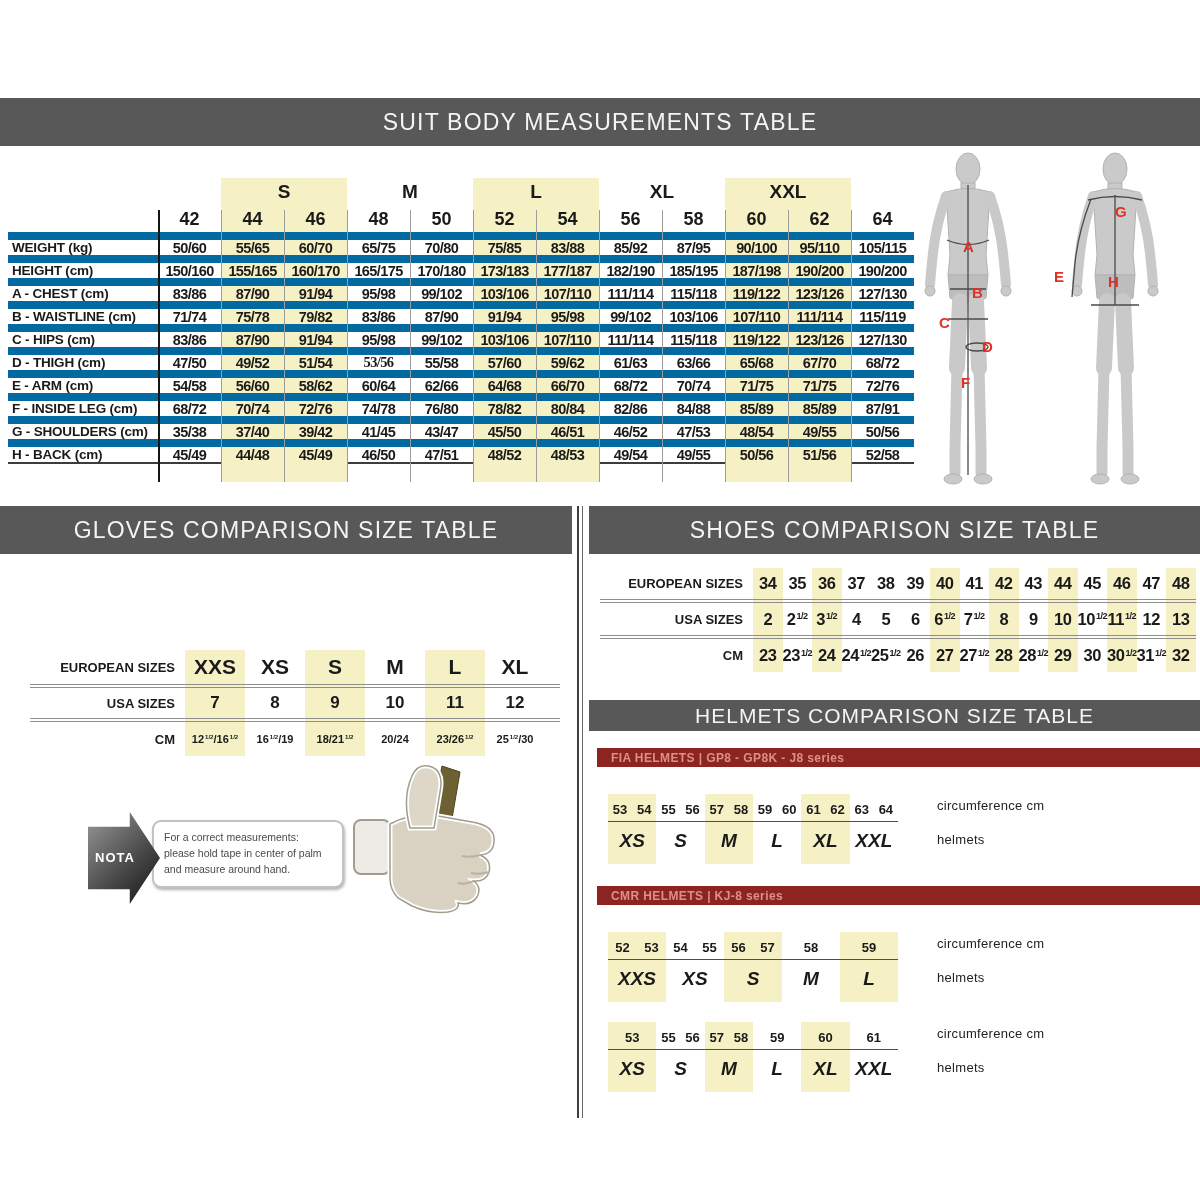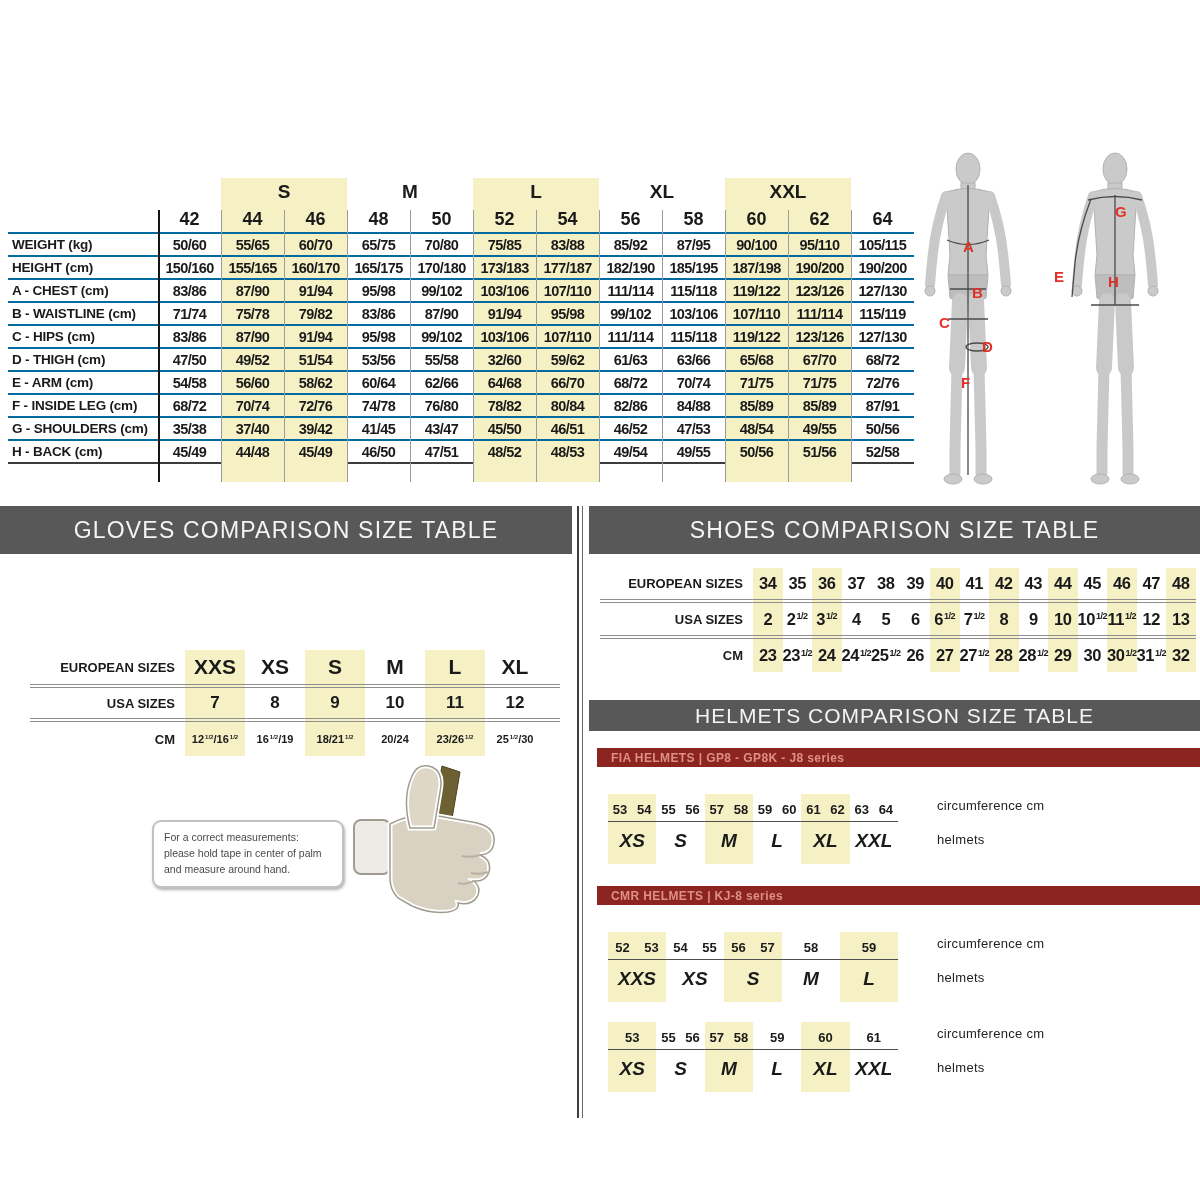--- a/index.html
+++ b/index.html
@@ -15,21 +15,21 @@
   .shoes-bar{left:589px;top:506px;width:611px;height:48px;font-size:23px;}
 
   
   .vline{position:absolute;top:506px;height:612px;width:2px;background:#3f3f3f;}
   .v1{left:577px;} .v2{left:582px;width:1px;background:#6a6a6a;}
 
   
   .suit-table{position:absolute;left:8px;top:178px;width:906px;border-bottom:2px solid #3c3c3c;}
   .stripe{position:absolute;background:var(--hl,#f6f1c4);z-index:0;}
   .suit-row{display:flex;position:relative;z-index:1;}
-  .suit-data-row{border-top:2px solid #0369a1;}
+  .suit-data-row{border-top:8px solid #0369a1;}
   .suit-cell{display:flex;align-items:center;justify-content:center;}
   .suit-corner{justify-content:flex-start;}
   .suit-label{justify-content:flex-start;padding-left:4px;font-size:13.5px;font-weight:700;letter-spacing:-0.2px;}
   .suit-group{font-size:19px;font-weight:700;}
   .suit-size{font-size:18px;font-weight:700;}
   .suit-val{font-size:14.5px;font-weight:700;letter-spacing:-0.6px;white-space:nowrap;}
   .vcol{position:absolute;width:1px;background:#9c9c9c;z-index:2;}
   .vcol.dark{width:2px;background:#151515;}
 
   
@@ -79,20 +79,21 @@
          border-bottom:1.6px solid #4f4f4f;font-size:13px;font-weight:700;padding-bottom:4px;}
   .hsize{text-align:center;font-size:19px;font-weight:700;font-style:italic;padding-top:8px;}
   .hlab{position:absolute;left:340px;font-size:13px;color:#222;letter-spacing:.3px;}
   .l1{top:50px;} .l2{top:84px;}
 </style>
 </head>
 <body>
 
 <div class="canvas">
 
+  <div class="bar suit-bar">SUIT BODY MEASUREMENTS TABLE</div>
 
   <div class="suit-table">
       <div class="stripe" style="left: 213px; top: 0px; width: 126px; height: 304px;"></div>
       <div class="stripe" style="left: 465px; top: 0px; width: 126px; height: 304px;"></div>
       <div class="stripe" style="left: 717px; top: 0px; width: 126px; height: 304px;"></div>
       <div class="suit-row suit-group-row" style="height: 28px;">
         <div class="suit-cell suit-corner" style="width: 150px;"></div>
         <div class="suit-cell suit-group" style="width: 63px;"></div>
         <div class="suit-cell suit-group" style="width: 126px;">S</div>
         <div class="suit-cell suit-group" style="width: 126px;">M</div>
@@ -189,23 +190,23 @@
         <div class="suit-cell suit-val" style="width: 63px;">115/118</div>
         <div class="suit-cell suit-val" style="width: 63px;">119/122</div>
         <div class="suit-cell suit-val" style="width: 63px;">123/126</div>
         <div class="suit-cell suit-val" style="width: 63px;">127/130</div>
       </div>
       <div class="suit-row suit-data-row" style="height: 23px;">
         <div class="suit-cell suit-label" style="width: 150px;">D - THIGH (cm)</div>
         <div class="suit-cell suit-val" style="width: 63px;">47/50</div>
         <div class="suit-cell suit-val" style="width: 63px;">49/52</div>
         <div class="suit-cell suit-val" style="width: 63px;">51/54</div>
-        <div class="suit-cell suit-val" style="width: 63px;">53/56</div>
+        <div class="suit-cell suit-val" style="width: 63px; font-family: Liberation Serif, serif;">53/56</div>
         <div class="suit-cell suit-val" style="width: 63px;">55/58</div>
-        <div class="suit-cell suit-val" style="width: 63px;">32/60</div>
+        <div class="suit-cell suit-val" style="width: 63px;">57/60</div>
         <div class="suit-cell suit-val" style="width: 63px;">59/62</div>
         <div class="suit-cell suit-val" style="width: 63px;">61/63</div>
         <div class="suit-cell suit-val" style="width: 63px;">63/66</div>
         <div class="suit-cell suit-val" style="width: 63px;">65/68</div>
         <div class="suit-cell suit-val" style="width: 63px;">67/70</div>
         <div class="suit-cell suit-val" style="width: 63px;">68/72</div>
       </div>
       <div class="suit-row suit-data-row" style="height: 23px;">
         <div class="suit-cell suit-label" style="width: 150px;">E - ARM (cm)</div>
         <div class="suit-cell suit-val" style="width: 63px;">54/58</div>
@@ -371,20 +372,23 @@
         <div class="strip-cell" style="width: 60px;">12<span class="half">1/2</span>/16<span class="half">1/2</span></div>
         <div class="strip-cell" style="width: 60px;">16<span class="half">1/2</span>/19</div>
         <div class="strip-cell" style="width: 60px;">18/21<span class="half">1/2</span></div>
         <div class="strip-cell" style="width: 60px;">20/24</div>
         <div class="strip-cell" style="width: 60px;">23/26<span class="half">1/2</span></div>
         <div class="strip-cell" style="width: 60px;">25<span class="half">1/2</span>/30</div>
       </div>
     </div>
 
   <div class="nota-textbox">For a correct measurements: please hold tape in center of palm and measure around hand.</div>
+  <div class="nota-arrow">
+    <span>NOTA</span>
+  </div>
 
   <div class="thumb">
     <svg width="165" height="152" viewBox="0 0 165 152">
       <path d="M92,4 L110,10 L86,150 L64,138 Z" fill="#6d6134" stroke="#4e431f" stroke-width="1"></path>
       <rect x="4" y="58" width="36" height="54" rx="7" fill="#edebe5" stroke="#a09c90" stroke-width="2"></rect>
       <path d="M40,62 Q62,50 88,54 L122,60 Q146,64 144,80 Q143,92 130,93 Q142,98 139,110 Q136,120 124,119 Q132,126 127,135 Q121,144 108,141 Q110,148 98,150 Q80,152 62,144 L48,136 Q40,128 40,116 Z" fill="#d9d2c3" stroke="#ffffff" stroke-width="5"></path>
       <path d="M40,62 Q62,50 88,54 L122,60 Q146,64 144,80 Q143,92 130,93 Q142,98 139,110 Q136,120 124,119 Q132,126 127,135 Q121,144 108,141 Q110,148 98,150 Q80,152 62,144 L48,136 Q40,128 40,116 Z" fill="none" stroke="#a09c90" stroke-width="1.5"></path>
       <path d="M60,66 Q52,36 62,14 Q68,0 82,5 Q94,10 90,30 L84,66 Z" fill="#ded7c8" stroke="#ffffff" stroke-width="5"></path>
       <path d="M60,66 Q52,36 62,14 Q68,0 82,5 Q94,10 90,30 L84,66 Z" fill="none" stroke="#a09c90" stroke-width="1.5"></path>
       <path d="M130,93 q-10,3 -18,1 M139,110 q-10,3 -18,1 M124,119 q-9,4 -16,2" stroke="#b9b2a4" stroke-width="2" fill="none"></path>

